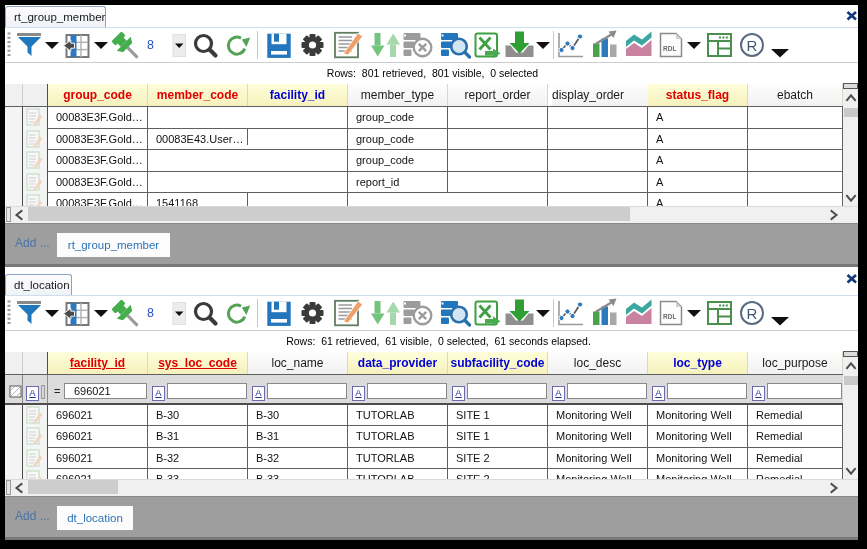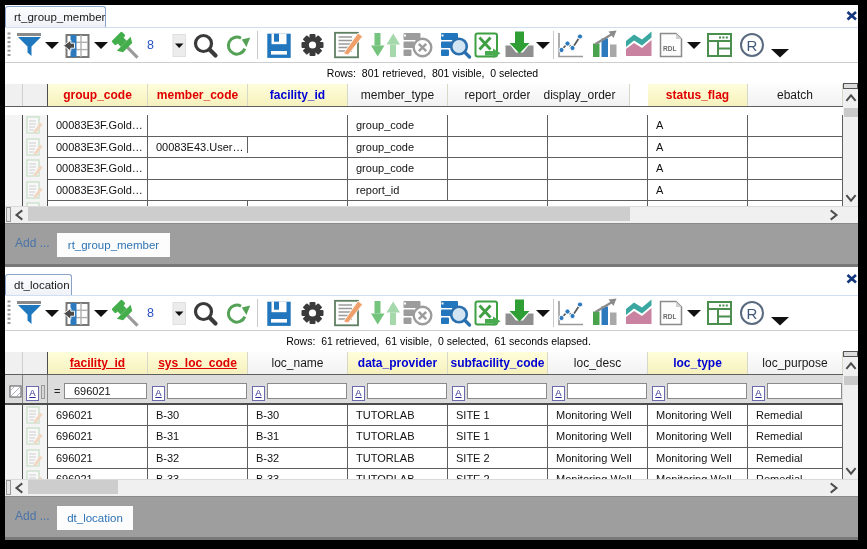--- a/index.html
+++ b/index.html
@@ -113,25 +113,25 @@
       <polygon points="766,21 784,21 775,29.5" fill="#111"></polygon>
     </svg></div>
 <div style="position:absolute;left:5px;top:63px;width:853px;height:21px;background:#fff;font:10.5px/21px 'Liberation Sans',sans-serif;color:#000;text-align:center;text-indent:2px">Rows:&nbsp; 801 retrieved,&nbsp; 801 visible,&nbsp; 0 selected</div>
 <div style="position:absolute;left:5px;top:84px;width:18px;height:23px;background:#f0f0f0;border-right:1px solid #cfcfcf;box-sizing:border-box"></div>
 <div style="position:absolute;left:23px;top:84px;width:25px;height:23px;background:#f0f0f0;border-right:1px solid #4d4d4d;box-sizing:border-box"></div>
 <div style="position:absolute;left:48px;top:84px;width:100px;height:23px;background:linear-gradient(#fffedb,#f5f0bb);border-right:1px solid #d8d8c8;box-sizing:border-box;font:bold 12px/23px 'Liberation Sans',sans-serif;color:#e00000;text-align:center">group_code</div>
 <div style="position:absolute;left:148px;top:84px;width:100px;height:23px;background:linear-gradient(#fffedb,#f5f0bb);border-right:1px solid #d8d8c8;box-sizing:border-box;font:bold 12px/23px 'Liberation Sans',sans-serif;color:#e00000;text-align:center">member_code</div>
 <div style="position:absolute;left:248px;top:84px;width:100px;height:23px;background:linear-gradient(#fffedb,#f5f0bb);border-right:1px solid #d8d8c8;box-sizing:border-box;font:bold 12px/23px 'Liberation Sans',sans-serif;color:#0000d4;text-align:center">facility_id</div>
 <div style="position:absolute;left:348px;top:84px;width:100px;height:23px;background:linear-gradient(#fdfdfd,#f1f1f1);border-right:1px solid #d8d8c8;box-sizing:border-box;font:normal 12px/23px 'Liberation Sans',sans-serif;color:#1a1a1a;text-align:center">member_type</div>
 <div style="position:absolute;left:448px;top:84px;width:100px;height:23px;background:linear-gradient(#fdfdfd,#f1f1f1);border-right:1px solid #d8d8c8;box-sizing:border-box;font:normal 12px/23px 'Liberation Sans',sans-serif;color:#1a1a1a;text-align:center">report_order</div>
-<div style="position:absolute;left:530px;top:84px;width:100px;height:23px;background:linear-gradient(#fdfdfd,#f1f1f1);border-right:1px solid #d8d8c8;box-sizing:border-box;font:normal 12px/23px 'Liberation Sans',sans-serif;color:#1a1a1a;text-align:center">display_order</div>
+<div style="position:absolute;left:552px;top:84px;width:100px;height:23px;background:linear-gradient(#fdfdfd,#f1f1f1);border-right:1px solid #d8d8c8;box-sizing:border-box;font:normal 12px/23px 'Liberation Sans',sans-serif;color:#1a1a1a;">display_order</div>
 <div style="position:absolute;left:648px;top:84px;width:100px;height:23px;background:linear-gradient(#fffedb,#f5f0bb);border-right:1px solid #d8d8c8;box-sizing:border-box;font:bold 12px/23px 'Liberation Sans',sans-serif;color:#e00000;text-align:center">status_flag</div>
 <div style="position:absolute;left:748px;top:84px;width:95px;height:23px;background:linear-gradient(#fdfdfd,#f1f1f1);border-right:1px solid #d8d8c8;box-sizing:border-box;font:normal 12px/23px 'Liberation Sans',sans-serif;color:#1a1a1a;text-align:center">ebatch</div>
 <div style="position:absolute;left:5px;top:106px;width:838px;height:1px;background:#5f5f5f"></div>
-<div style="position:absolute;left:5px;top:115px;width:853px;height:99px;overflow:hidden">
+<div style="position:absolute;left:5px;top:107px;width:853px;height:99px;overflow:hidden">
 <div style="position:absolute;left:0px;top:0.0px;width:838px;height:21.5px;border-bottom:1px solid #5f5f5f;box-sizing:border-box;background:#fff">
 <div style="position:absolute;left:0;top:0;width:18px;height:21.5px;background:#f4f4f4;border-right:1px solid #4d4d4d;box-sizing:border-box"></div>
 <div style="position:absolute;left:18px;top:0;width:25px;height:21.5px;background:#f4f4f4;border-right:1px solid #4d4d4d;box-sizing:border-box"></div>
 <svg style="position:absolute;left:21px;top:1px;opacity:0.5" width="17" height="18" viewBox="0 0 17 18">
         <rect x="1" y="1" width="12" height="16" fill="#fdfdfd" stroke="#a8cfa8" stroke-width="1.4"></rect>
         <line x1="3" y1="5" x2="10" y2="5" stroke="#b9b9b9" stroke-width="1.2"></line>
         <line x1="3" y1="8" x2="10" y2="8" stroke="#b9b9b9" stroke-width="1.2"></line>
         <line x1="3" y1="11" x2="9" y2="11" stroke="#b9b9b9" stroke-width="1.2"></line>
         <line x1="3" y1="14" x2="8" y2="14" stroke="#b9b9b9" stroke-width="1.2"></line>
         <polygon points="7,16.5 10,17 16.5,8.5 14,6.5" fill="#efb98f"></polygon>

